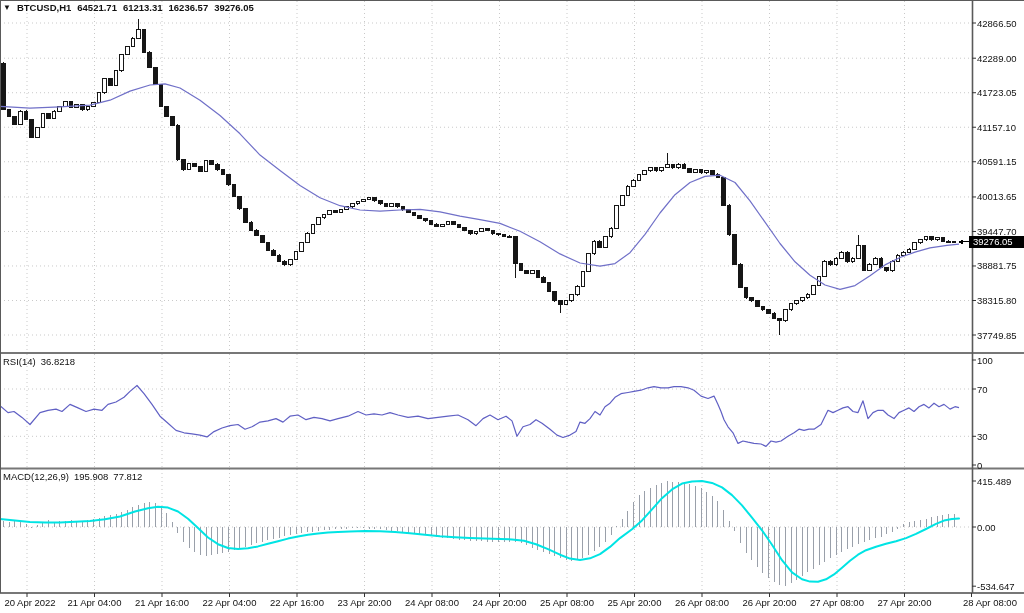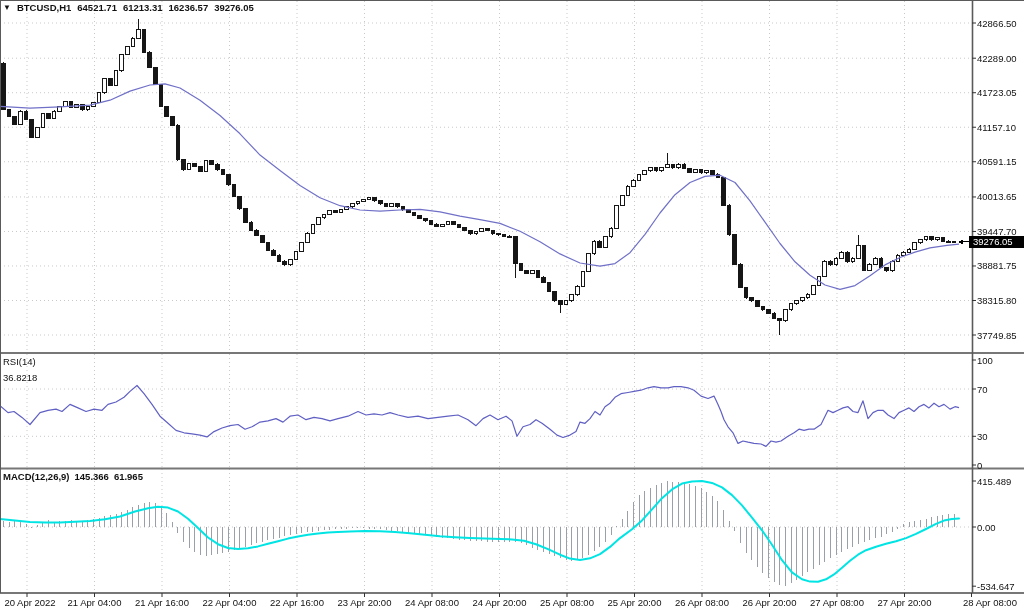--- a/index.html
+++ b/index.html
@@ -4,22 +4,22 @@
 <style>
   html,body{margin:0;padding:0;background:#e8e8e8;}
   .window{position:relative;width:1024px;height:613px;background:#ffffff;overflow:hidden;
           font-family:"Liberation Sans",sans-serif;}
   svg{position:absolute;left:0;top:0;}
   svg text{font-family:"Liberation Sans",sans-serif;font-size:9.5px;fill:#111;}
   .overlay{position:absolute;font-size:9.5px;color:#111;white-space:nowrap;z-index:5;}
   .hdr{left:3px;top:2px;font-weight:bold;display:flex;gap:6px;align-items:center;}
   .hdr .tri{font-size:8px;cursor:pointer;}
   .indlbl{font-weight:normal;display:flex;gap:5px;}
-  .rsilbl{left:3px;top:356px;flex-direction:column;}
-  .macdlbl{left:3px;top:471px;font-weight:bold;}
+  .rsilbl{left:3px;top:356px;}
+  .macdlbl{left:3px;top:471px;}
   .pricetag{left:969px;top:236px;width:55px;height:12px;background:#000;color:#fff;
             font-size:9.5px;line-height:12px;padding-left:4px;box-sizing:border-box;}
 </style>
 </head>
 <body>
 
 <div class="window">
 
   <svg id="chart-svg" width="1024" height="613">
       <rect x="0" y="0" width="1024" height="613" fill="#fff"></rect>
@@ -692,18 +692,18 @@
     <span>39276.05</span>
   </div>
 
   <div class="overlay indlbl rsilbl">
     <span>RSI(14)</span>
     <span>36.8218</span>
   </div>
 
   <div class="overlay indlbl macdlbl">
     <span>MACD(12,26,9)</span>
-    <span>145.366</span>
-    <span>61.965</span>
+    <span>195.908</span>
+    <span>77.812</span>
   </div>
 
   <div class="overlay pricetag">39276.05</div>
 </div>
 
 </body></html>

